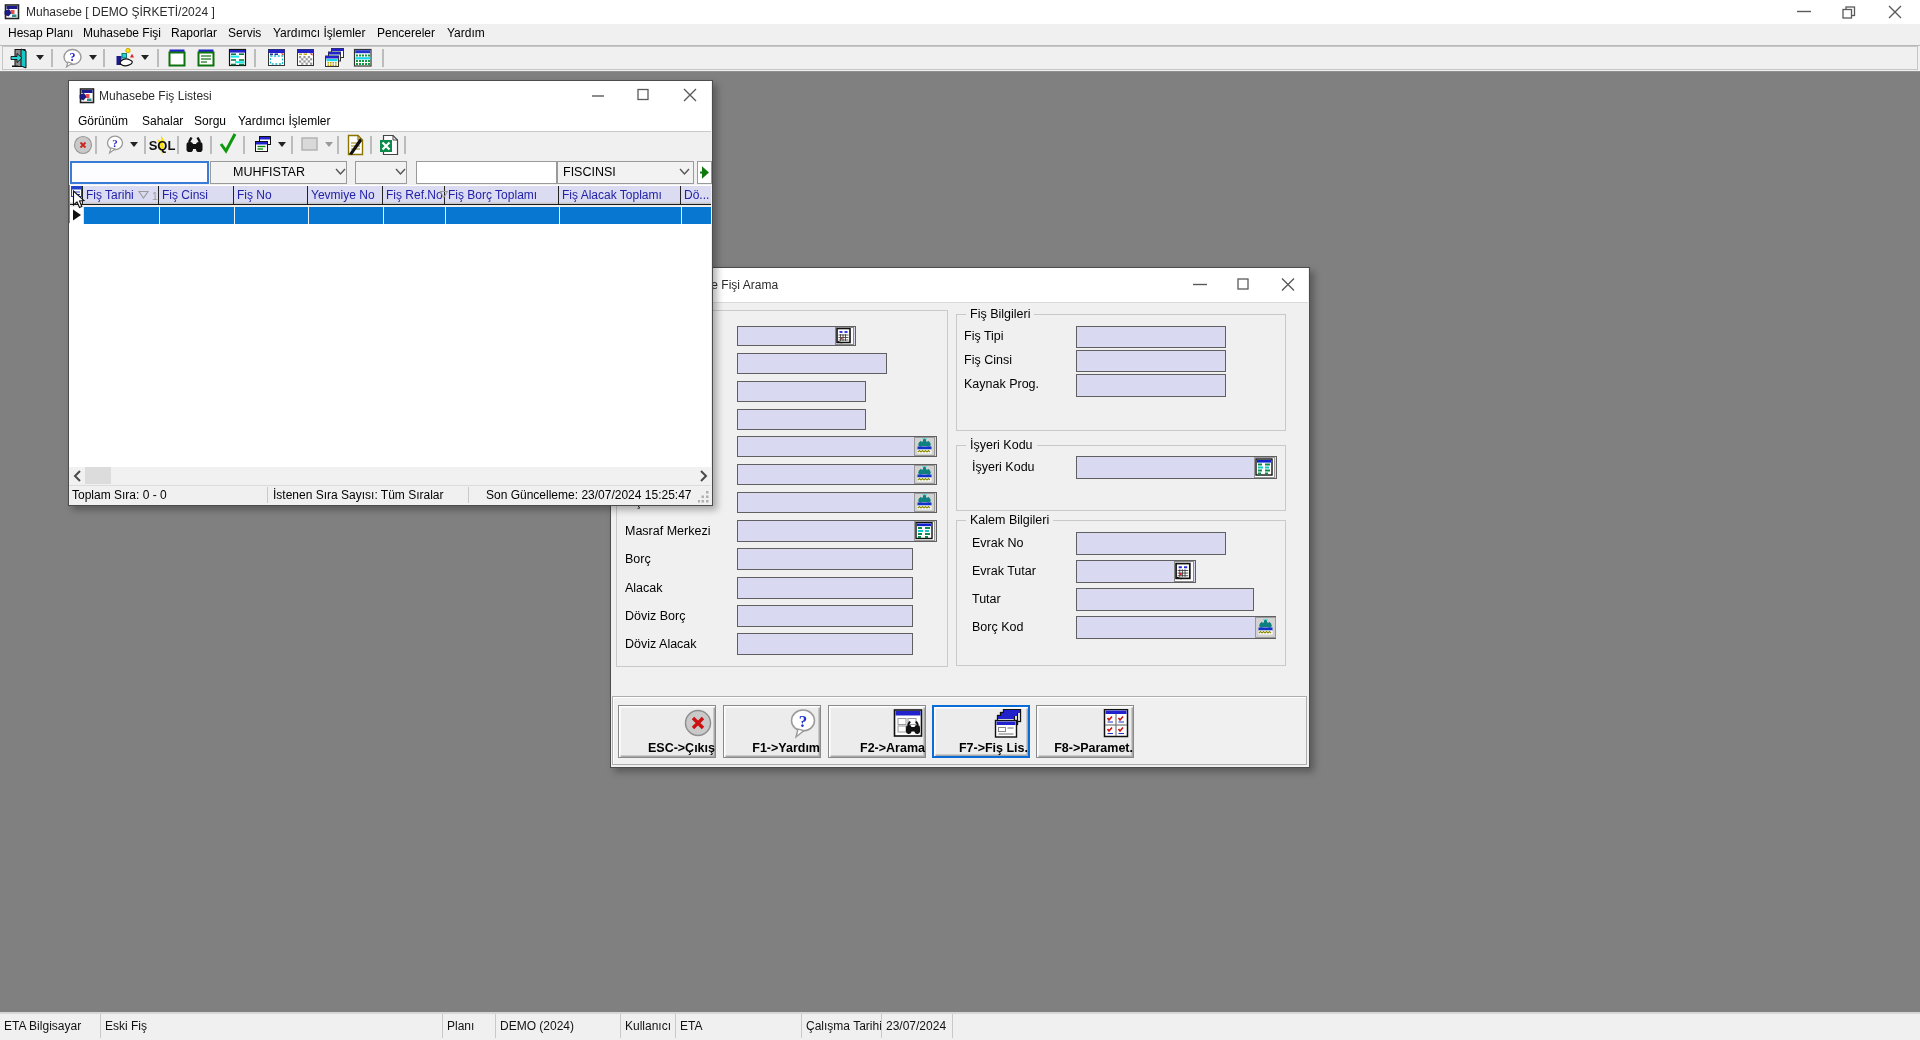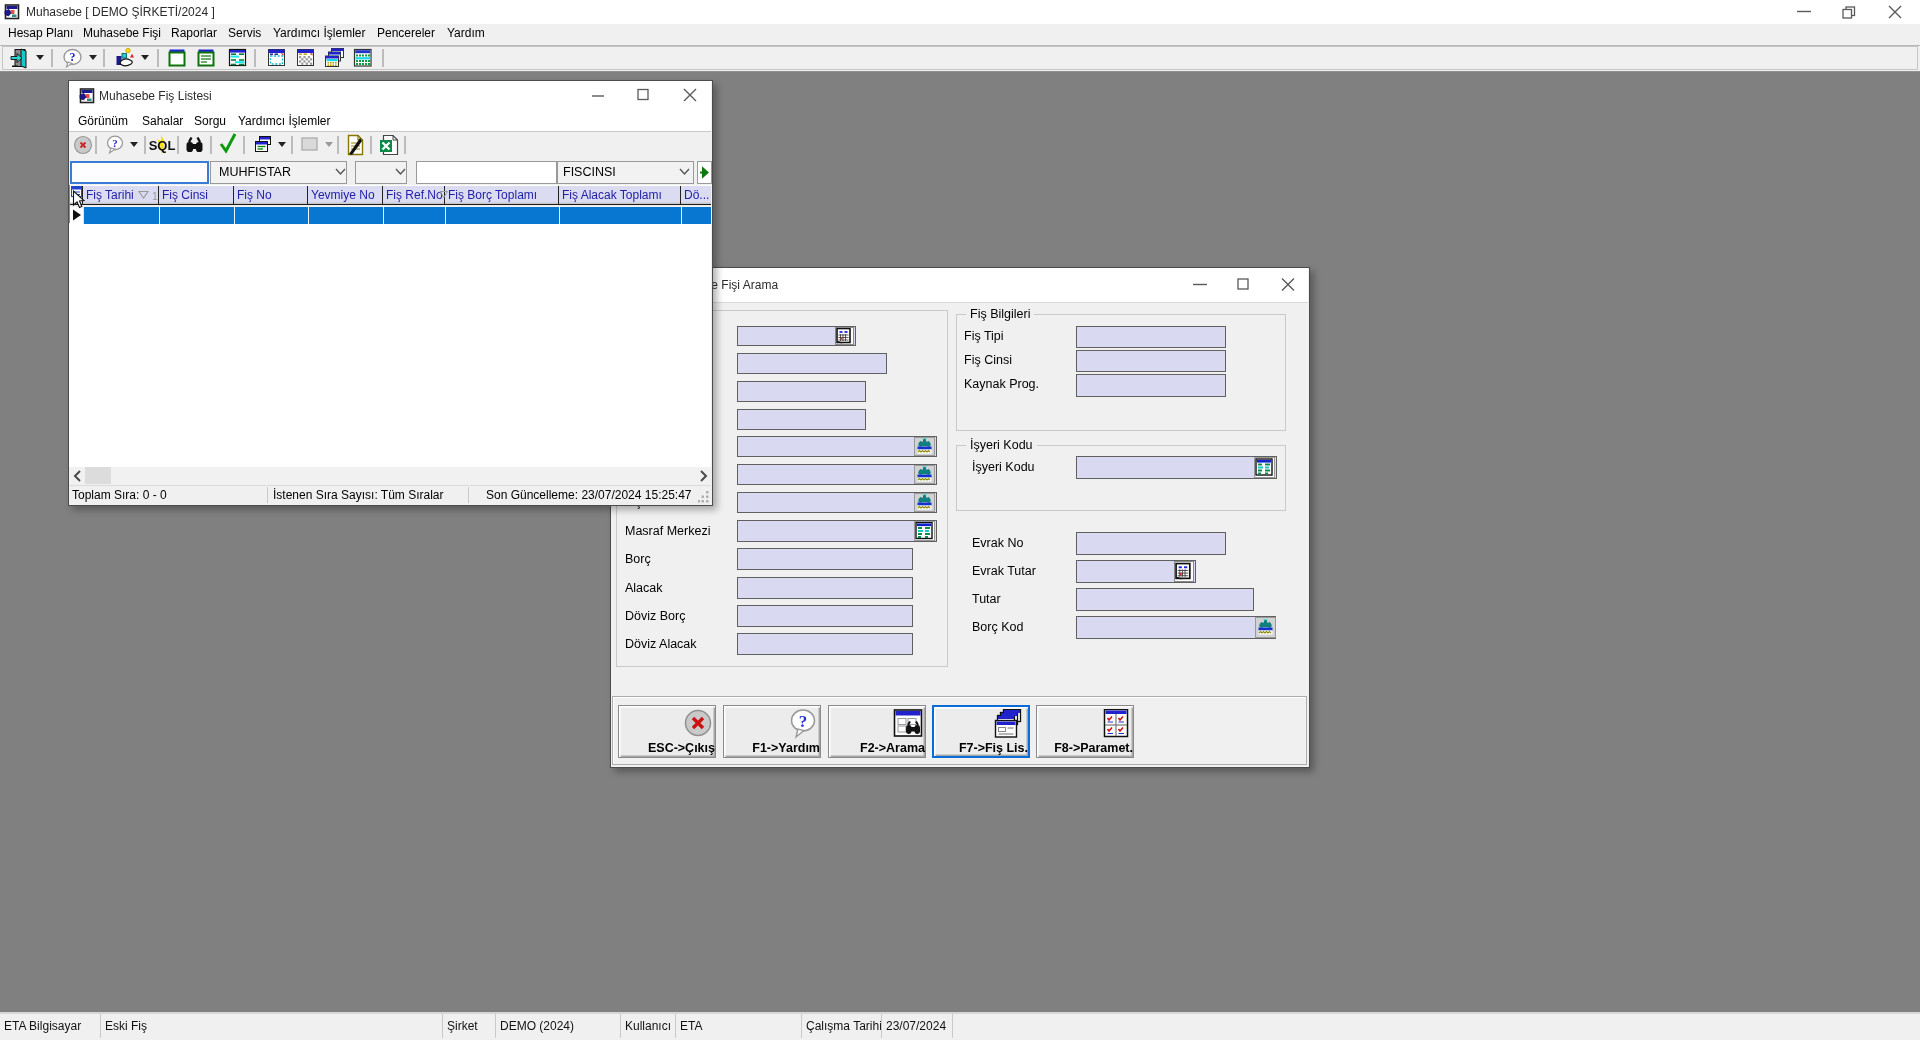--- a/index.html
+++ b/index.html
@@ -285,21 +285,21 @@
   </g>
   <line x1="383" y1="4" x2="383" y2="22" stroke="#999" stroke-width="1.2"></line>
 </svg>
 
 <div class="abs" style="left:0;top:72px;width:1920px;height:940px;background:#808080;"></div>
 
 <div class="abs" style="left:0;top:1012px;width:1920px;height:28px;background:#f0f0f0;border-top:2px solid #d6d6d6;"></div>
 <div id="mainsb" class="abs" style="left:0;top:1012px;width:1920px;height:28px;font-size:12px;color:#111;">
   <div class="abs" style="left:4px;top:7px;">ETA Bilgisayar</div>
   <div class="abs" style="left:105px;top:7px;">Eski Fiş</div>
-  <div class="abs" style="left:447px;top:7px;">Şirket</div>
+  <div class="abs" style="left:447px;top:7px;">Planı</div>
   <div class="abs" style="left:500px;top:7px;">DEMO (2024)</div>
   <div class="abs" style="left:625px;top:7px;">Kullanıcı</div>
   <div class="abs" style="left:680px;top:7px;">ETA</div>
   <div class="abs" style="left:806px;top:7px;">Çalışma Tarihi</div>
   <div class="abs" style="left:886px;top:7px;">23/07/2024</div>
   <div class="abs vline" style="left:100px;top:2px;height:24px;"></div>
   <div class="abs vline" style="left:442px;top:2px;height:24px;"></div>
   <div class="abs vline" style="left:495px;top:2px;height:24px;"></div>
   <div class="abs vline" style="left:620px;top:2px;height:24px;"></div>
   <div class="abs vline" style="left:675px;top:2px;height:24px;"></div>
@@ -363,20 +363,23 @@
   <div class="abs lbl" style="left:353px;top:109px;">Kaynak Prog.</div>
   <div class="abs lav" style="left:465px;top:106px;width:150px;height:23px;"></div>
   <div class="abs gb" style="left:345px;top:177px;width:330px;height:66px;">
       <span>İşyeri Kodu</span>
     </div>
   <div class="abs lbl" style="left:361px;top:192px;">İşyeri Kodu</div>
   <div class="abs lav" style="left:465px;top:188px;width:201px;height:23px;"></div>
   <div class="abs" style="left:643px;top:189px;width:21px;height:21px;background:#fff;border:1px solid #999;"><svg width="19" height="19" viewBox="0 0 19 18">
         <use href="#ic-grid"></use>
       </svg></div>
+  <div class="abs gb" style="left:345px;top:252px;width:330px;height:146px;">
+      <span>Kalem Bilgileri</span>
+    </div>
   <div class="abs lbl" style="left:361px;top:268px;">Evrak No</div>
   <div class="abs lav" style="left:465px;top:264px;width:150px;height:23px;"></div>
   <div class="abs lbl" style="left:361px;top:296px;">Evrak Tutar</div>
   <div class="abs lav" style="left:465px;top:292px;width:120px;height:23px;"></div>
   <div class="abs" style="left:563px;top:293px;width:20px;height:21px;background:#fff;border:1px solid #888;"><svg width="18" height="19" viewBox="0 0 17 16">
         <use href="#ic-cal"></use>
       </svg></div>
   <div class="abs lbl" style="left:361px;top:324px;">Tutar</div>
   <div class="abs lav" style="left:465px;top:320px;width:178px;height:23px;"></div>
   <div class="abs lbl" style="left:361px;top:352px;">Borç Kod</div>
@@ -482,21 +485,21 @@
       <path d="M3.5 0.5 H13 L17.5 5 V19.5 H3.5 Z" fill="#fff" stroke="#444" stroke-width="1.2"></path>
       <path d="M13 0.5 V5 H17.5" fill="none" stroke="#444" stroke-width="1"></path>
       <rect x="0" y="5" width="12" height="12" fill="#0c8a4a"></rect>
       <path d="M2.5 7.5 L9.5 14.5 M9.5 7.5 L2.5 14.5" stroke="#fff" stroke-width="2.2"></path>
     </g>
     <line x1="336" y1="5" x2="336" y2="23" stroke="#999" stroke-width="1.2"></line>
   </svg>
 
   <div class="abs" style="left:0;top:78px;width:642px;height:27px;background:#f0f0f0;"></div>
   <div class="abs" style="left:1px;top:80px;width:139px;height:23px;background:#fdfdff;border:2px solid #3a7bd5;"></div>
-  <div class="abs" style="left:141px;top:80px;width:137px;height:23px;background:#f2f2f2;border:1px solid #9a9a9a;font-size:12.5px;line-height:20px;padding-left:8px;">MUHFISTAR</div>
+  <div class="abs" style="left:141px;top:80px;width:137px;height:23px;background:#f2f2f2;border:1px solid #9a9a9a;font-size:12.5px;line-height:20px;padding-left:22px;">MUHFISTAR</div>
   <svg class="abs" style="left:266px;top:86px;" width="12" height="10">
       <path d="M1 2 L5.5 7 L10 2" fill="none" stroke="#555" stroke-width="1.4"></path>
     </svg>
   <div class="abs" style="left:286px;top:80px;width:52px;height:23px;background:#f2f2f2;border:1px solid #9a9a9a;"></div>
   <svg class="abs" style="left:326px;top:86px;" width="12" height="10">
       <path d="M1 2 L5.5 7 L10 2" fill="none" stroke="#555" stroke-width="1.4"></path>
     </svg>
   <div class="abs" style="left:347px;top:80px;width:141px;height:23px;background:#fff;border:1px solid #9a9a9a;"></div>
   <div class="abs" style="left:488px;top:80px;width:137px;height:23px;background:#f2f2f2;border:1px solid #9a9a9a;font-size:12.5px;line-height:20px;padding-left:5px;">FISCINSI</div>
   <svg class="abs" style="left:610px;top:86px;" width="12" height="10">

